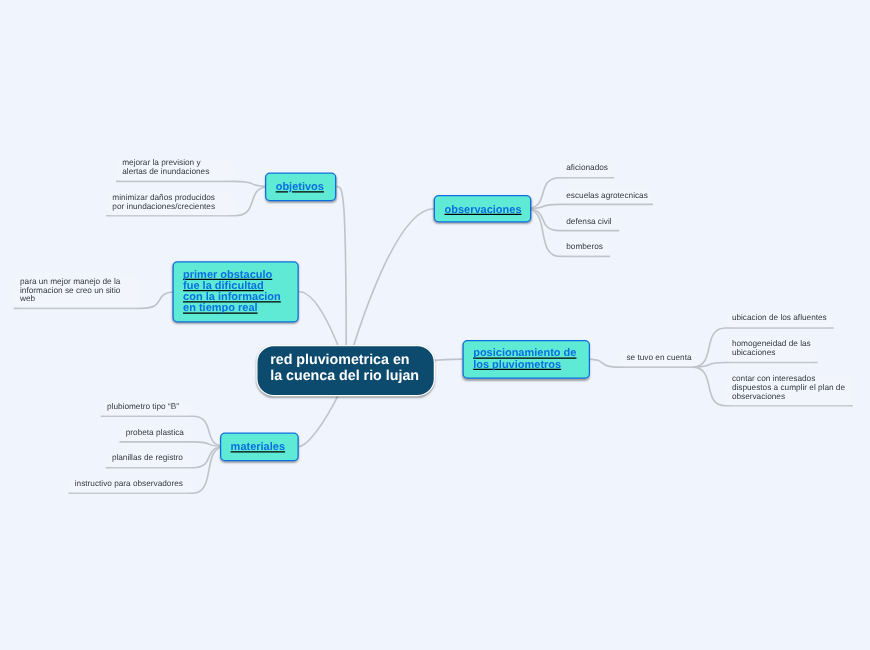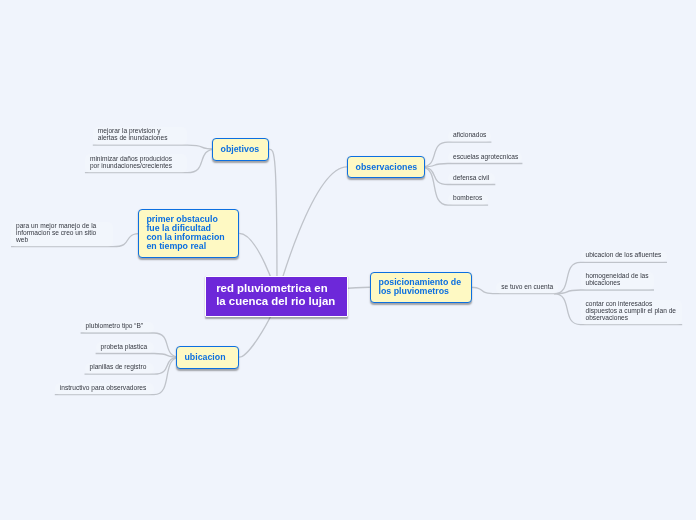--- a/index.html
+++ b/index.html
@@ -4,25 +4,25 @@
 <title>mind map</title>
 <style>
   html,body{margin:0;padding:0;}
   body{width:696px;height:520px;background:#f0f4fc;font-family:"Liberation Sans",sans-serif;
        -webkit-font-smoothing:antialiased;}
   .canvas{position:relative;transform:translateZ(0);width:696px;height:520px;overflow:hidden;}
   svg.links{position:absolute;left:0;top:0;width:696px;height:520px;}
   .link{fill:none;stroke:#bfc3ca;stroke-width:1.3;stroke-linecap:butt;}
   .node{position:absolute;box-sizing:border-box;border-radius:4px;}
   .node .nlabel{display:block;white-space:pre;}
-  .root{background:#6d28d9;border:1.7px solid #ffffff;border-radius:1px;padding:5.4px 10px 6.8px 10px;
+  .root{background:#0c4a6e;border:1.7px solid #ffffff;border-radius:14px;padding:5.4px 10px 6.8px 10px;
         box-shadow:0 1.2px 1.6px rgba(0,0,0,0.34);}
   .root .nlabel{color:#ffffff;font-size:11.4px;line-height:12.8px;font-weight:700;}
-  .branch{background:#fef9c3;border:1.6px solid #0c6fe0;padding:5.75px 7.7px 4.55px 7.7px;
-          box-shadow:0 1.2px 1.6px rgba(0,0,0,0.34);}
+  .branch{background:#5eead4;border:1.6px solid #0c6fe0;padding:5.75px 7.7px 4.55px 7.7px;
+          box-shadow:0 1.2px 1.6px rgba(0,0,0,0.34);text-decoration:underline;}
   .branch .nlabel{color:#0c6fe0;font-size:8.8px;line-height:9px;font-weight:700;}
   .leaf{position:absolute;box-sizing:border-box;padding:1.5px 5px 3.2px 5px;
         background:rgba(255,255,255,0.17);border-radius:5px;}
   .leaf .ltext{display:block;white-space:pre;color:#343840;font-size:6.6px;line-height:6.8px;font-weight:400;}
 </style>
 </head>
 <body>
 
 <div class="canvas">
   <svg class="links" viewBox="0 0 696 520">
@@ -56,21 +56,21 @@
   <div class="node branch" style="left:346.92px;top:155.80px;width:78.26px;height:22.50px">
     <span class="nlabel">observaciones</span>
   </div>
   <div class="node branch" style="left:369.85px;top:271.60px;width:102.50px;height:31.50px">
     <span class="nlabel">posicionamiento de<br>los pluviometros</span>
   </div>
   <div class="node branch" style="left:137.75px;top:208.60px;width:101.54px;height:49.50px">
     <span class="nlabel">primer obstaculo<br>fue la dificultad<br>con la informacion<br>en tiempo real</span>
   </div>
   <div class="node branch" style="left:175.81px;top:346.00px;width:63.38px;height:22.50px">
-    <span class="nlabel">ubicacion</span>
+    <span class="nlabel">materiales</span>
   </div>
   <div class="leaf" style="left:92.80px;top:126.80px;width:94.70px">
     <span class="ltext">mejorar la prevision y<br>alertas de inundaciones</span>
   </div>
   <div class="leaf" style="left:84.90px;top:154.30px;width:102.60px">
     <span class="ltext">minimizar daños producidos<br>por inundaciones/crecientes</span>
   </div>
   <div class="leaf" style="left:448.00px;top:130.70px;width:43.40px">
     <span class="ltext">aficionados</span>
   </div>

